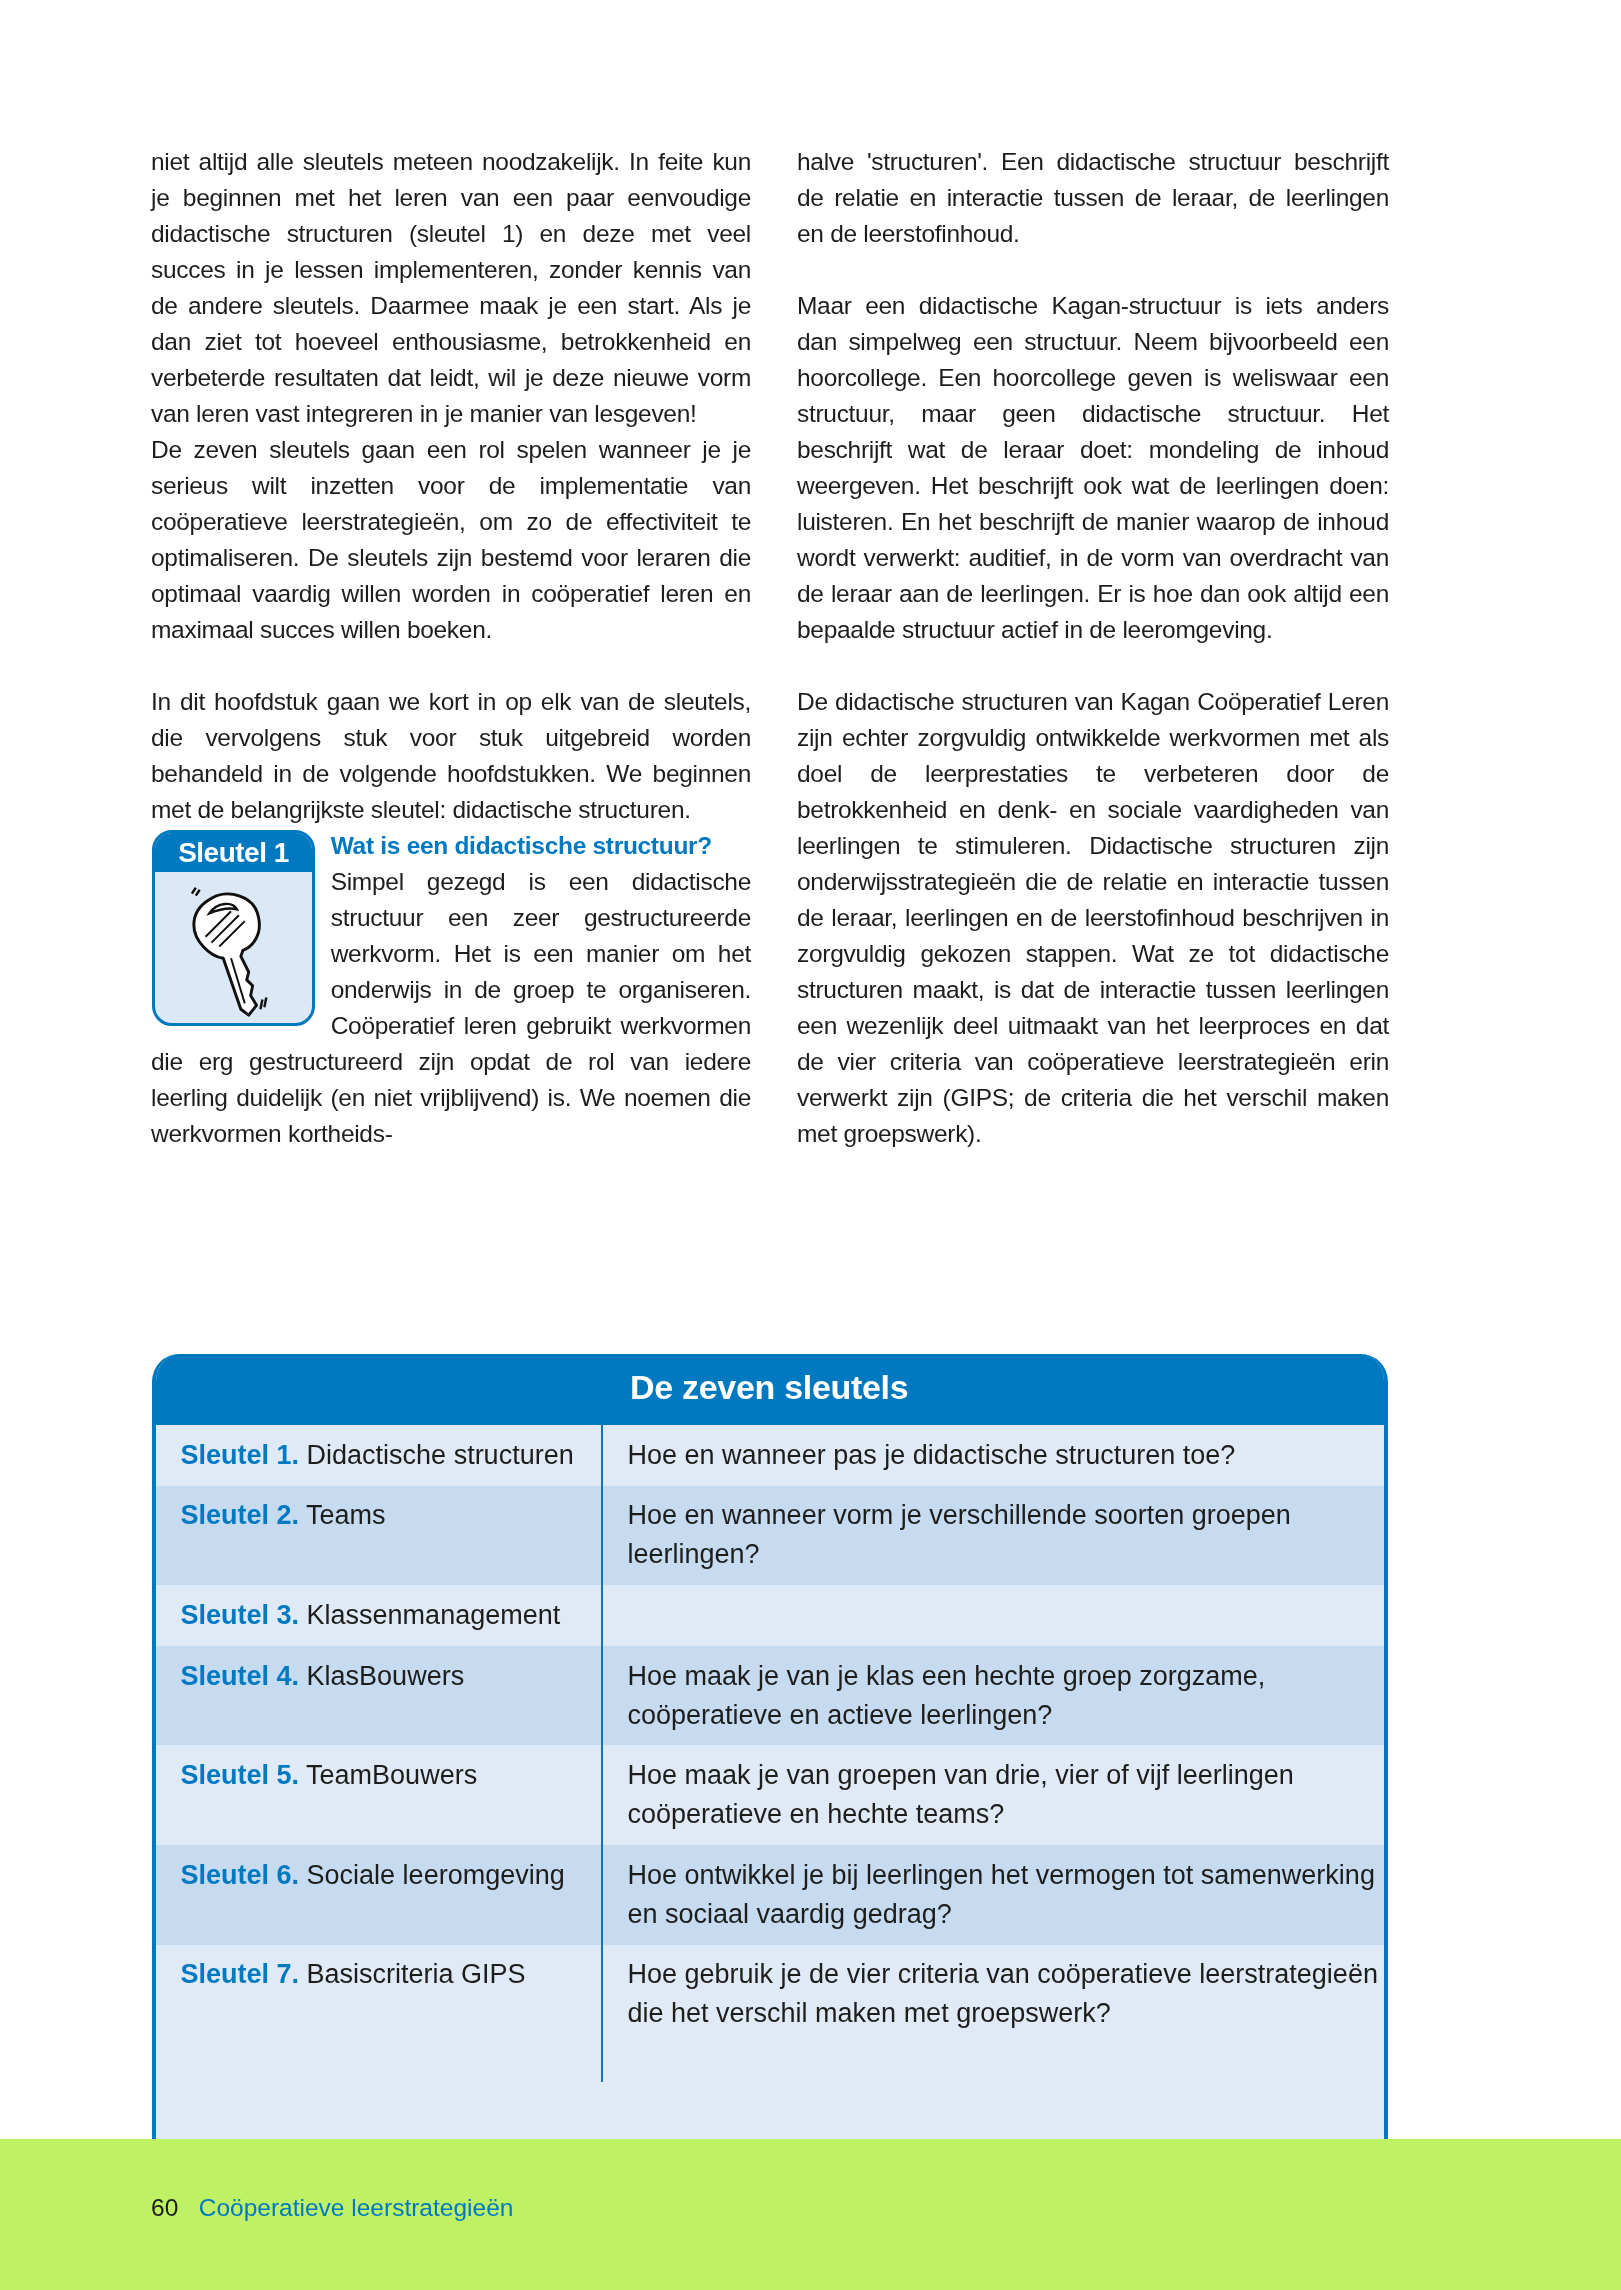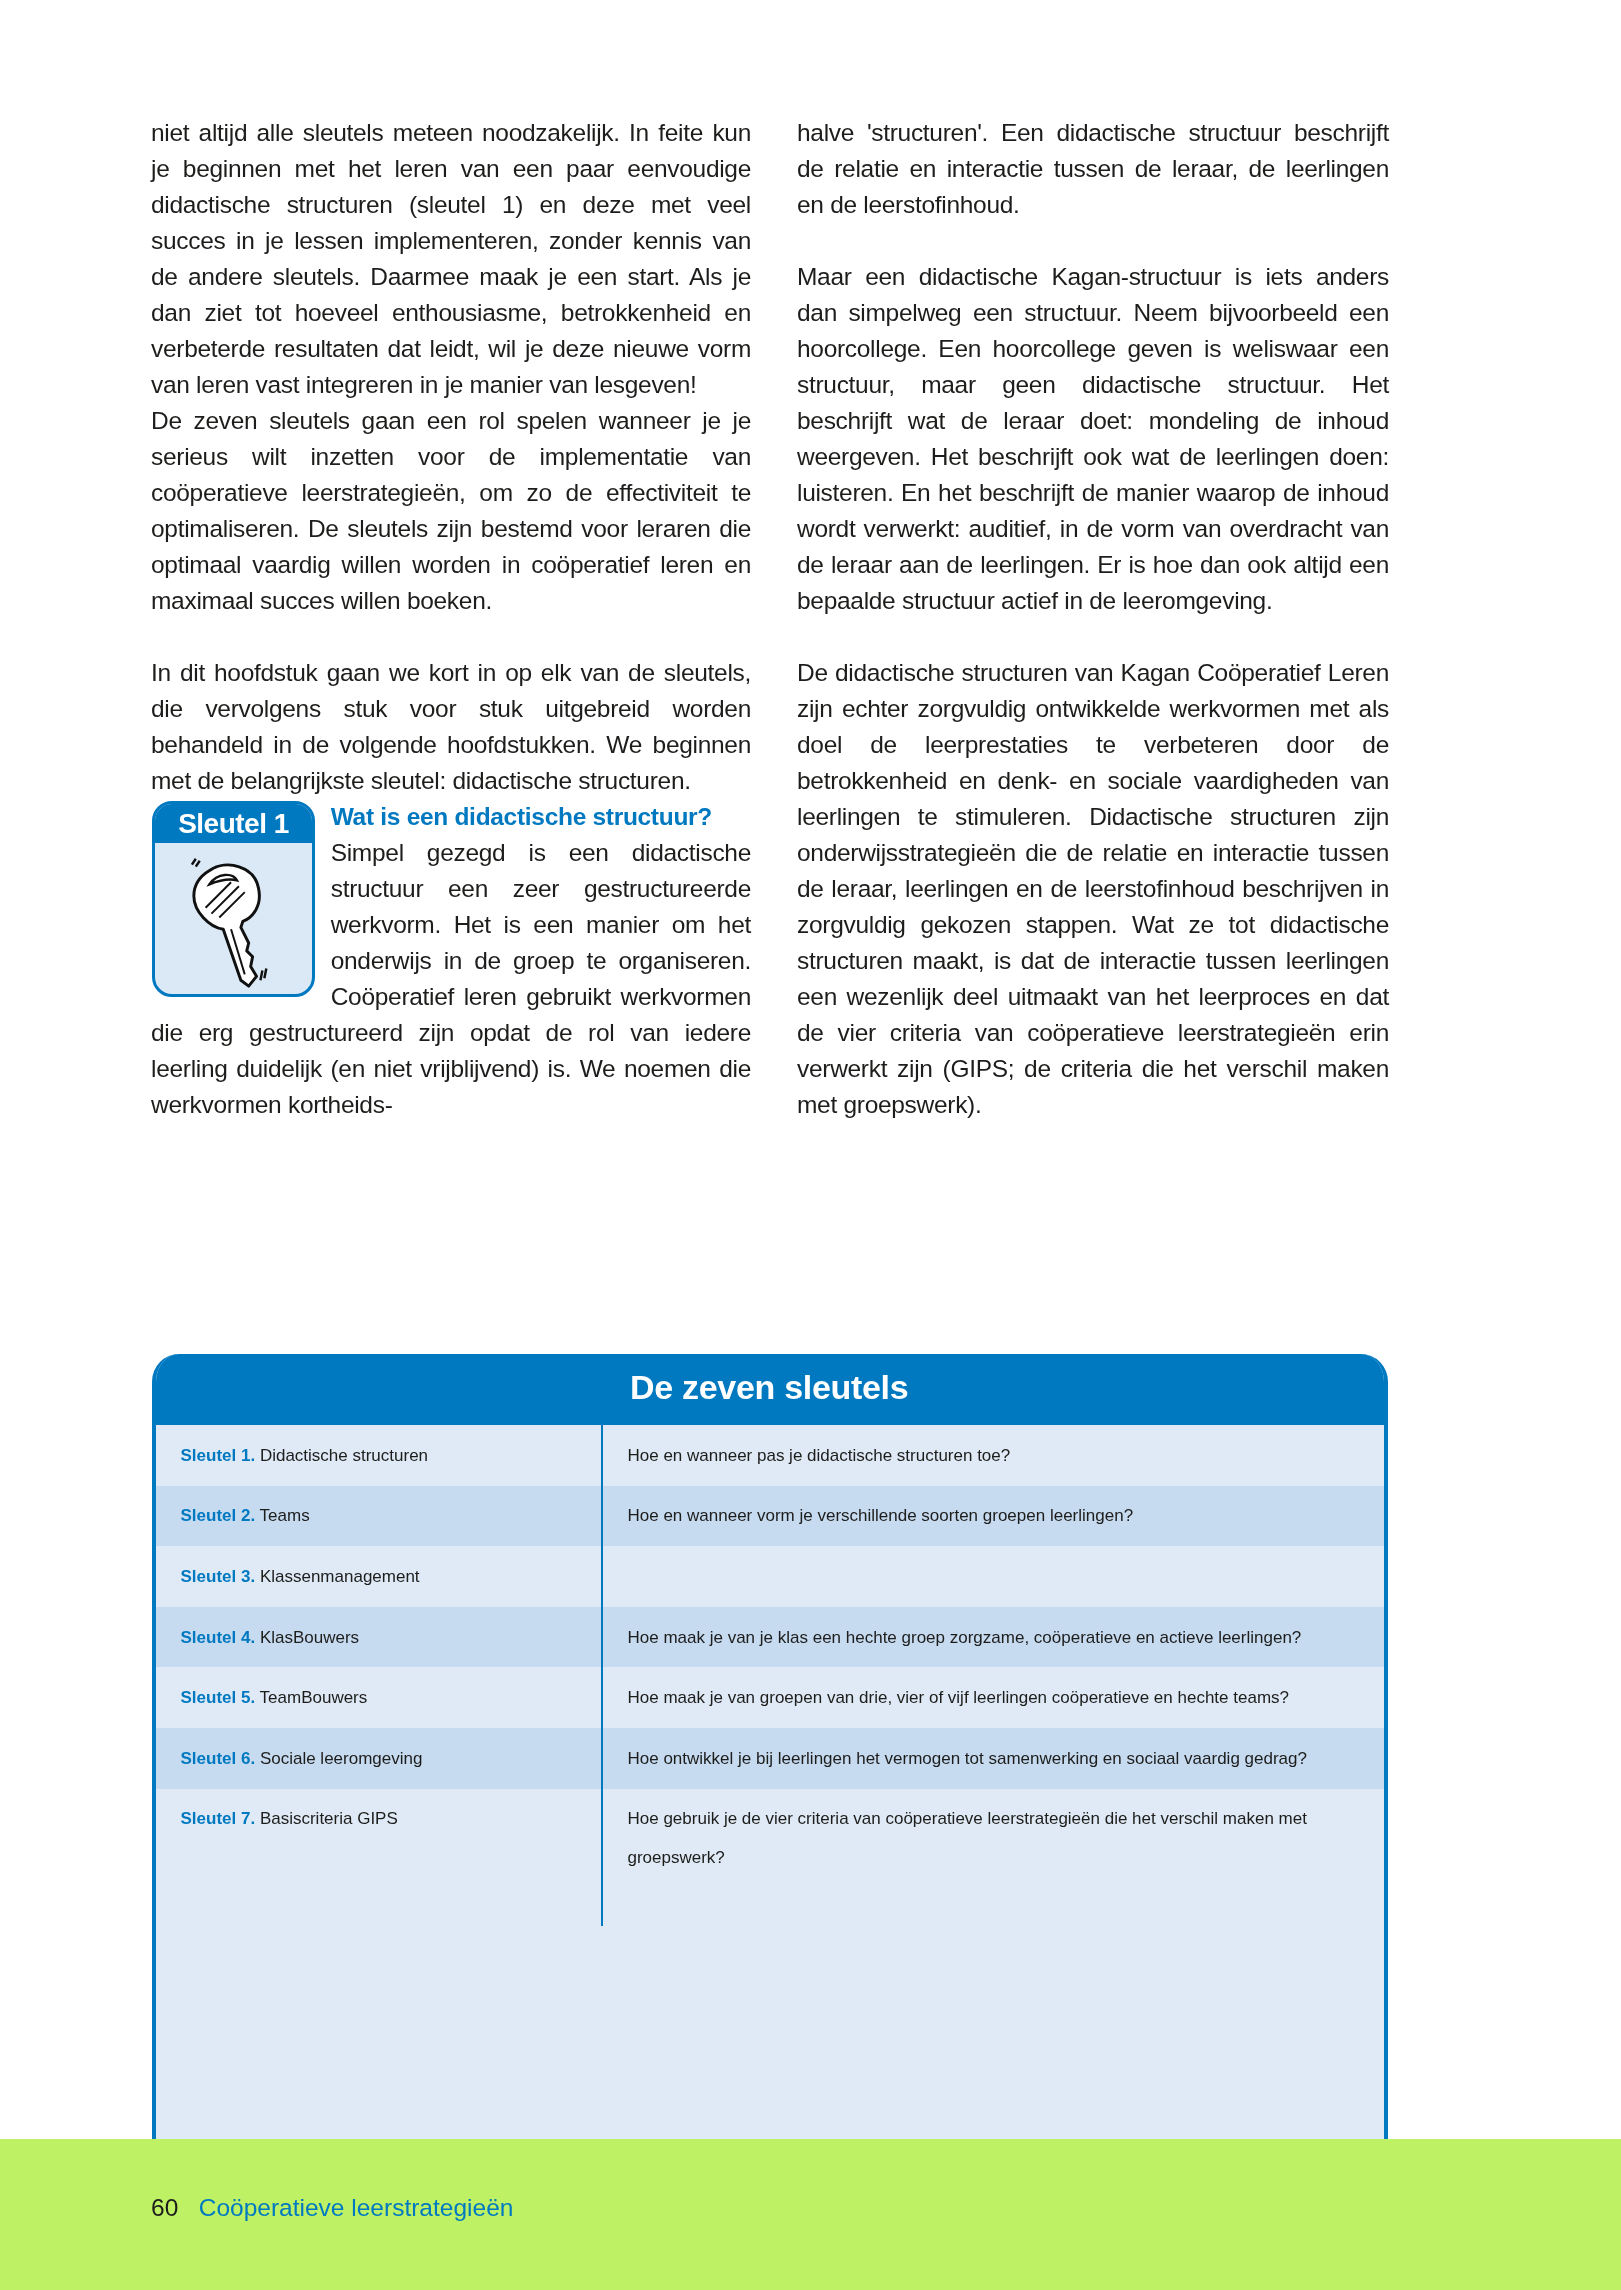--- a/index.html
+++ b/index.html
@@ -1,21 +1,21 @@
 <!DOCTYPE html>
 <html><head>
   <meta charset="utf-8">
   <style>
     html, body { margin: 0; padding: 0; }
     body {
       width: 1621px; height: 2291px; position: relative; background: #ffffff;
       font-family: "Liberation Sans", sans-serif; color: #1d1d1b; overflow: hidden;
     }
     .col {
-      position: absolute; top: 115px; width: 600px;
+      position: absolute; top: 144px; width: 600px;
       font-size: 24.5px; line-height: 36px; text-align: justify;
       letter-spacing: -0.3px;
     }
     .col p { margin: 0; }
     .col-left { left: 151px; }
     .col-right { left: 797px; width: 592px; }
     .gap { height: 36px; }
     .heading {
       color: #0079c1; font-weight: bold; font-size: 34px; line-height: 39px;
       margin: 42px 0 11.8px 0; letter-spacing: -0.3px;
@@ -40,21 +40,21 @@
       border: 4.9px solid #0079c1; border-top: none; border-radius: 27.4px;
       box-sizing: border-box; overflow: hidden; background: #dfeaf6;
     }
     .table-head {
       background: #0079c1; height: 71px; position: relative;
     }
     .table-title {
       position: absolute; left: 474px; top: 13.7px; color: #fff; font-weight: bold;
       font-size: 34px; line-height: 39px; letter-spacing: -0.3px;
     }
-    .trow { display: flex; font-size: 17px; line-height: 39px; }
+    .trow { display: flex; font-size: 27px; line-height: 39px; }
     .trow.alt { background: #c6daf0; }
     .trow.base { background: #dfeaf6; }
     .tcell-l {
       width: 447px; padding: 10.8px 0 10.8px 24.5px; box-sizing: border-box;
       border-right: 2.9px solid #0079c1;
     }
     .tcell-r { flex: 1; padding: 10.8px 0 10.8px 24.5px; box-sizing: border-box; }
     .key-label { color: #0079c1; font-weight: bold; }
     .footer {
       position: absolute; left: 0; top: 2139px; width: 1621px; height: 152px;

